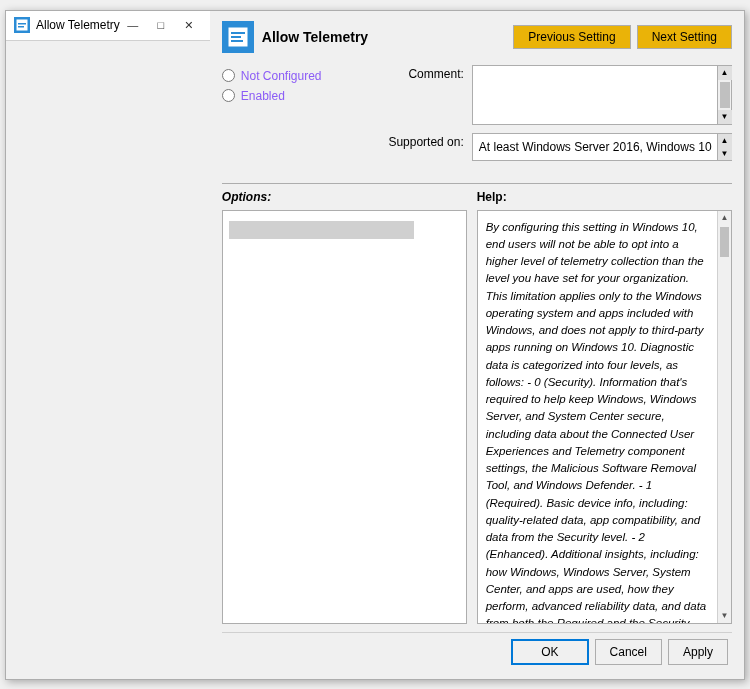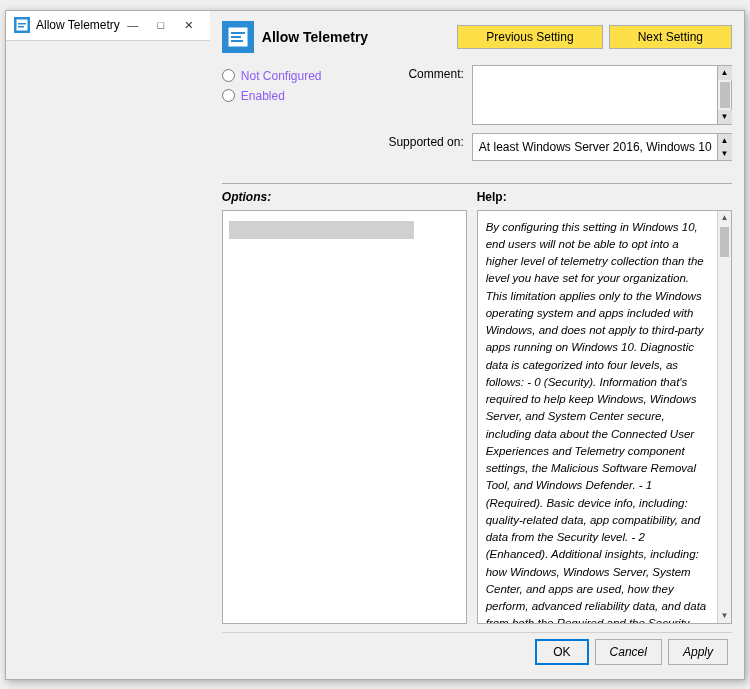--- a/index.html
+++ b/index.html
@@ -94,23 +94,23 @@
       flex: 1;
       font-size: 14px;
       font-weight: 600;
       color: #000;
     }
     .header-buttons {
       display: flex;
       gap: 6px;
     }
     .btn {
-      padding: 4px 28px;
-      border: 1px solid #adadad;
-      background: #fde047;
+      padding: 4px 14px;
+      border: 1px solid #adadad;
+      background: #eab308;
       cursor: pointer;
       font-size: 12px;
       font-family: 'Segoe UI', sans-serif;
       color: #000;
     }
     .top-section {
       display: flex;
       gap: 12px;
       margin-bottom: 8px;
       flex-shrink: 0;
@@ -274,35 +274,34 @@
     }
     .footer-row {
       display: flex;
       justify-content: flex-end;
       gap: 6px;
       padding: 6px 4px 4px 4px;
       flex-shrink: 0;
       border-top: 1px solid #d0d0d0;
     }
     .btn-ok {
-      padding: 4px 16px;
+      padding: 4px 28px;
       border: 2px solid #0078d7;
       background: #f0f0f0;
       cursor: pointer;
       font-size: 12px;
       font-family: 'Segoe UI', sans-serif;
     }
     .btn-cancel, .btn-apply {
       padding: 4px 14px;
       border: 1px solid #adadad;
       background: #f0f0f0;
       cursor: pointer;
       font-size: 12px;
       font-family: 'Segoe UI', sans-serif;
-      font-style: italic;
     }
     .scrollbar-v {
       position: absolute;
       right: 0;
       top: 0;
       bottom: 0;
       width: 14px;
       background: #f0f0f0;
       border-left: 1px solid #d0d0d0;
       display: flex;

